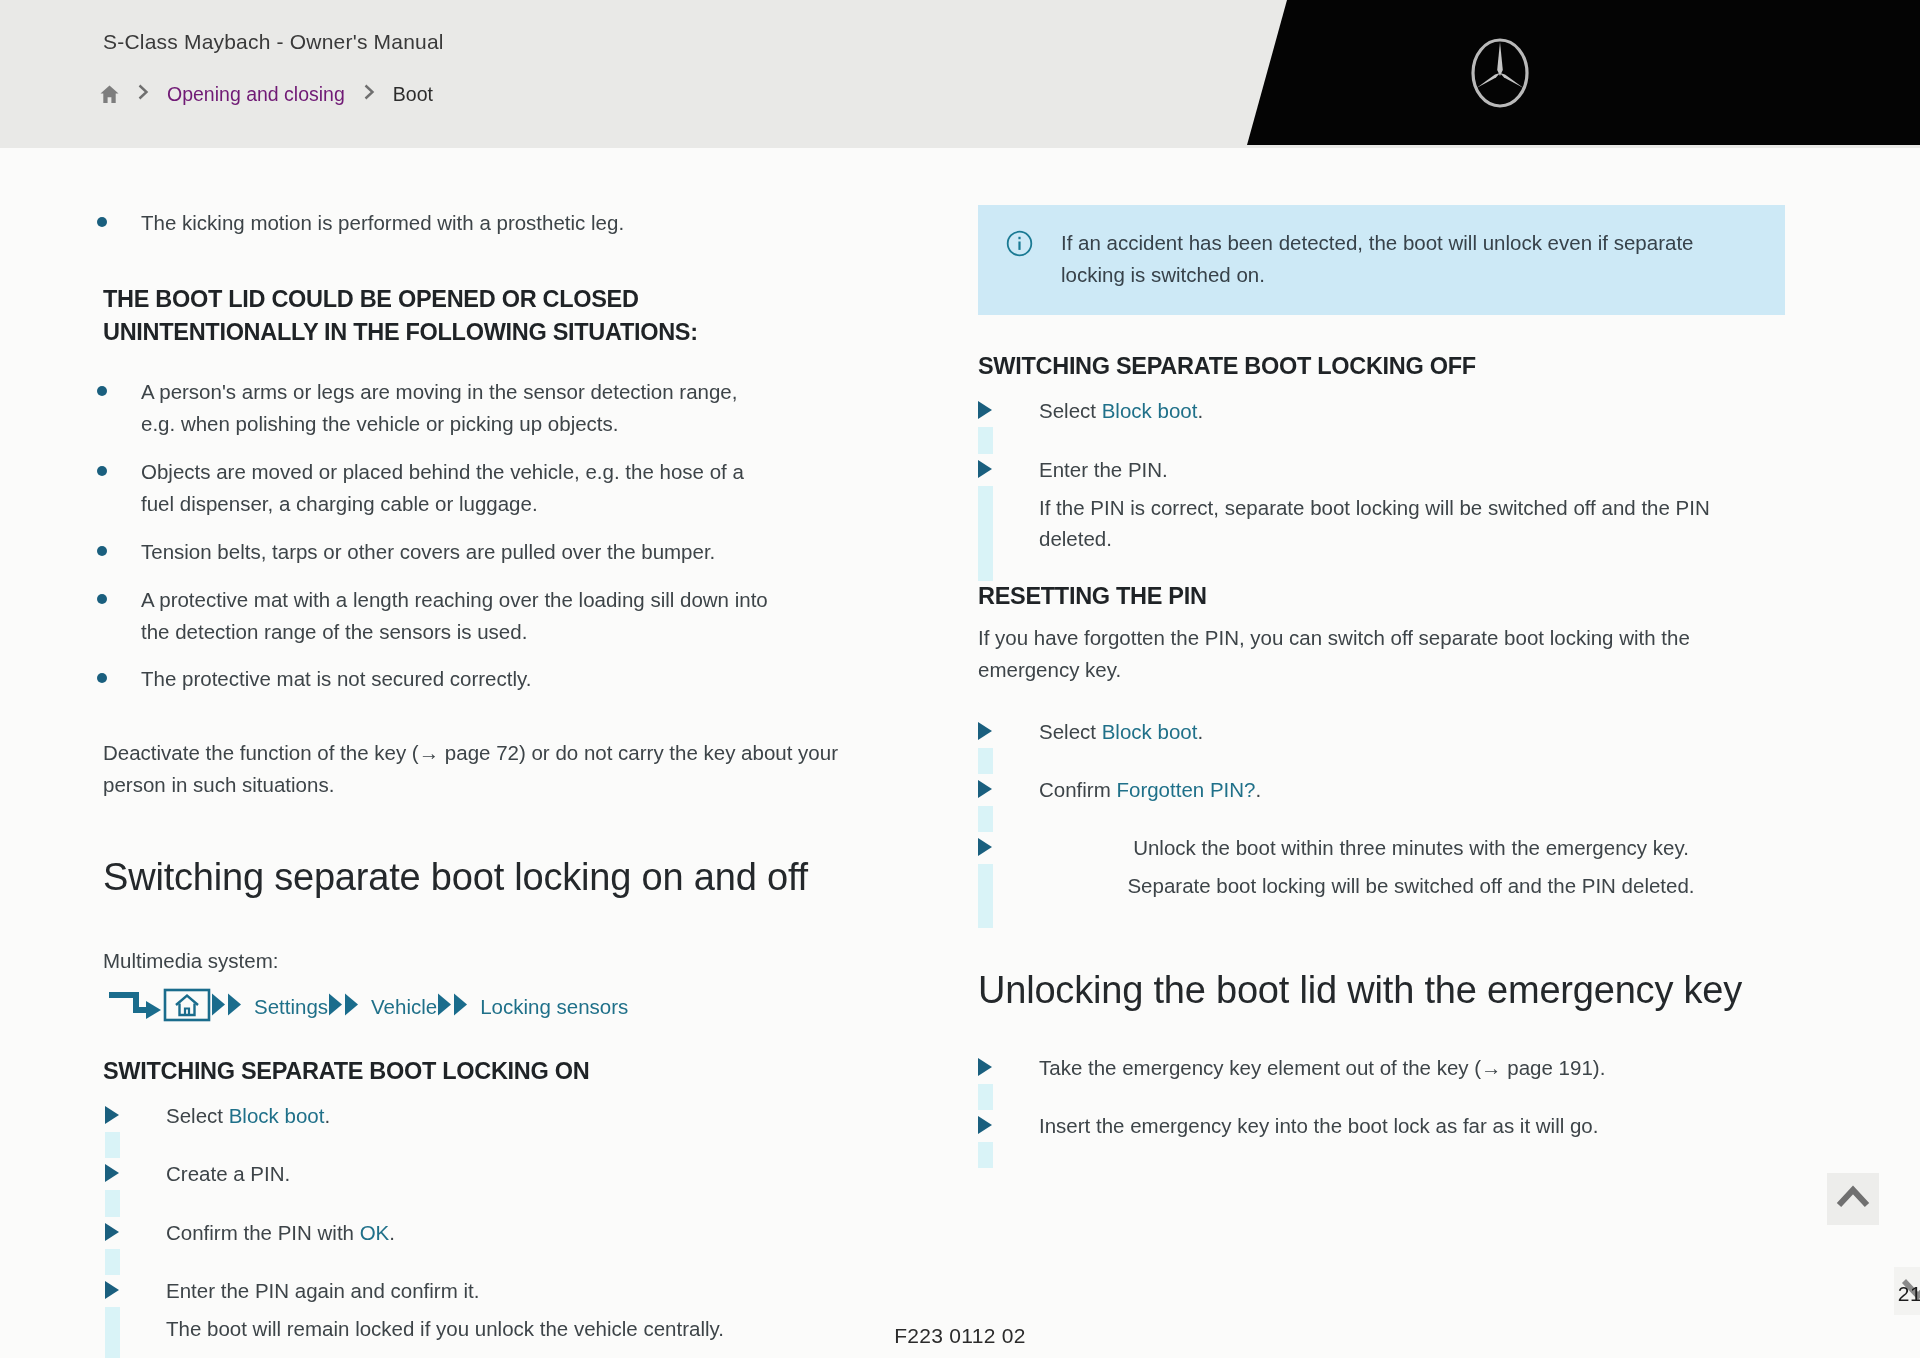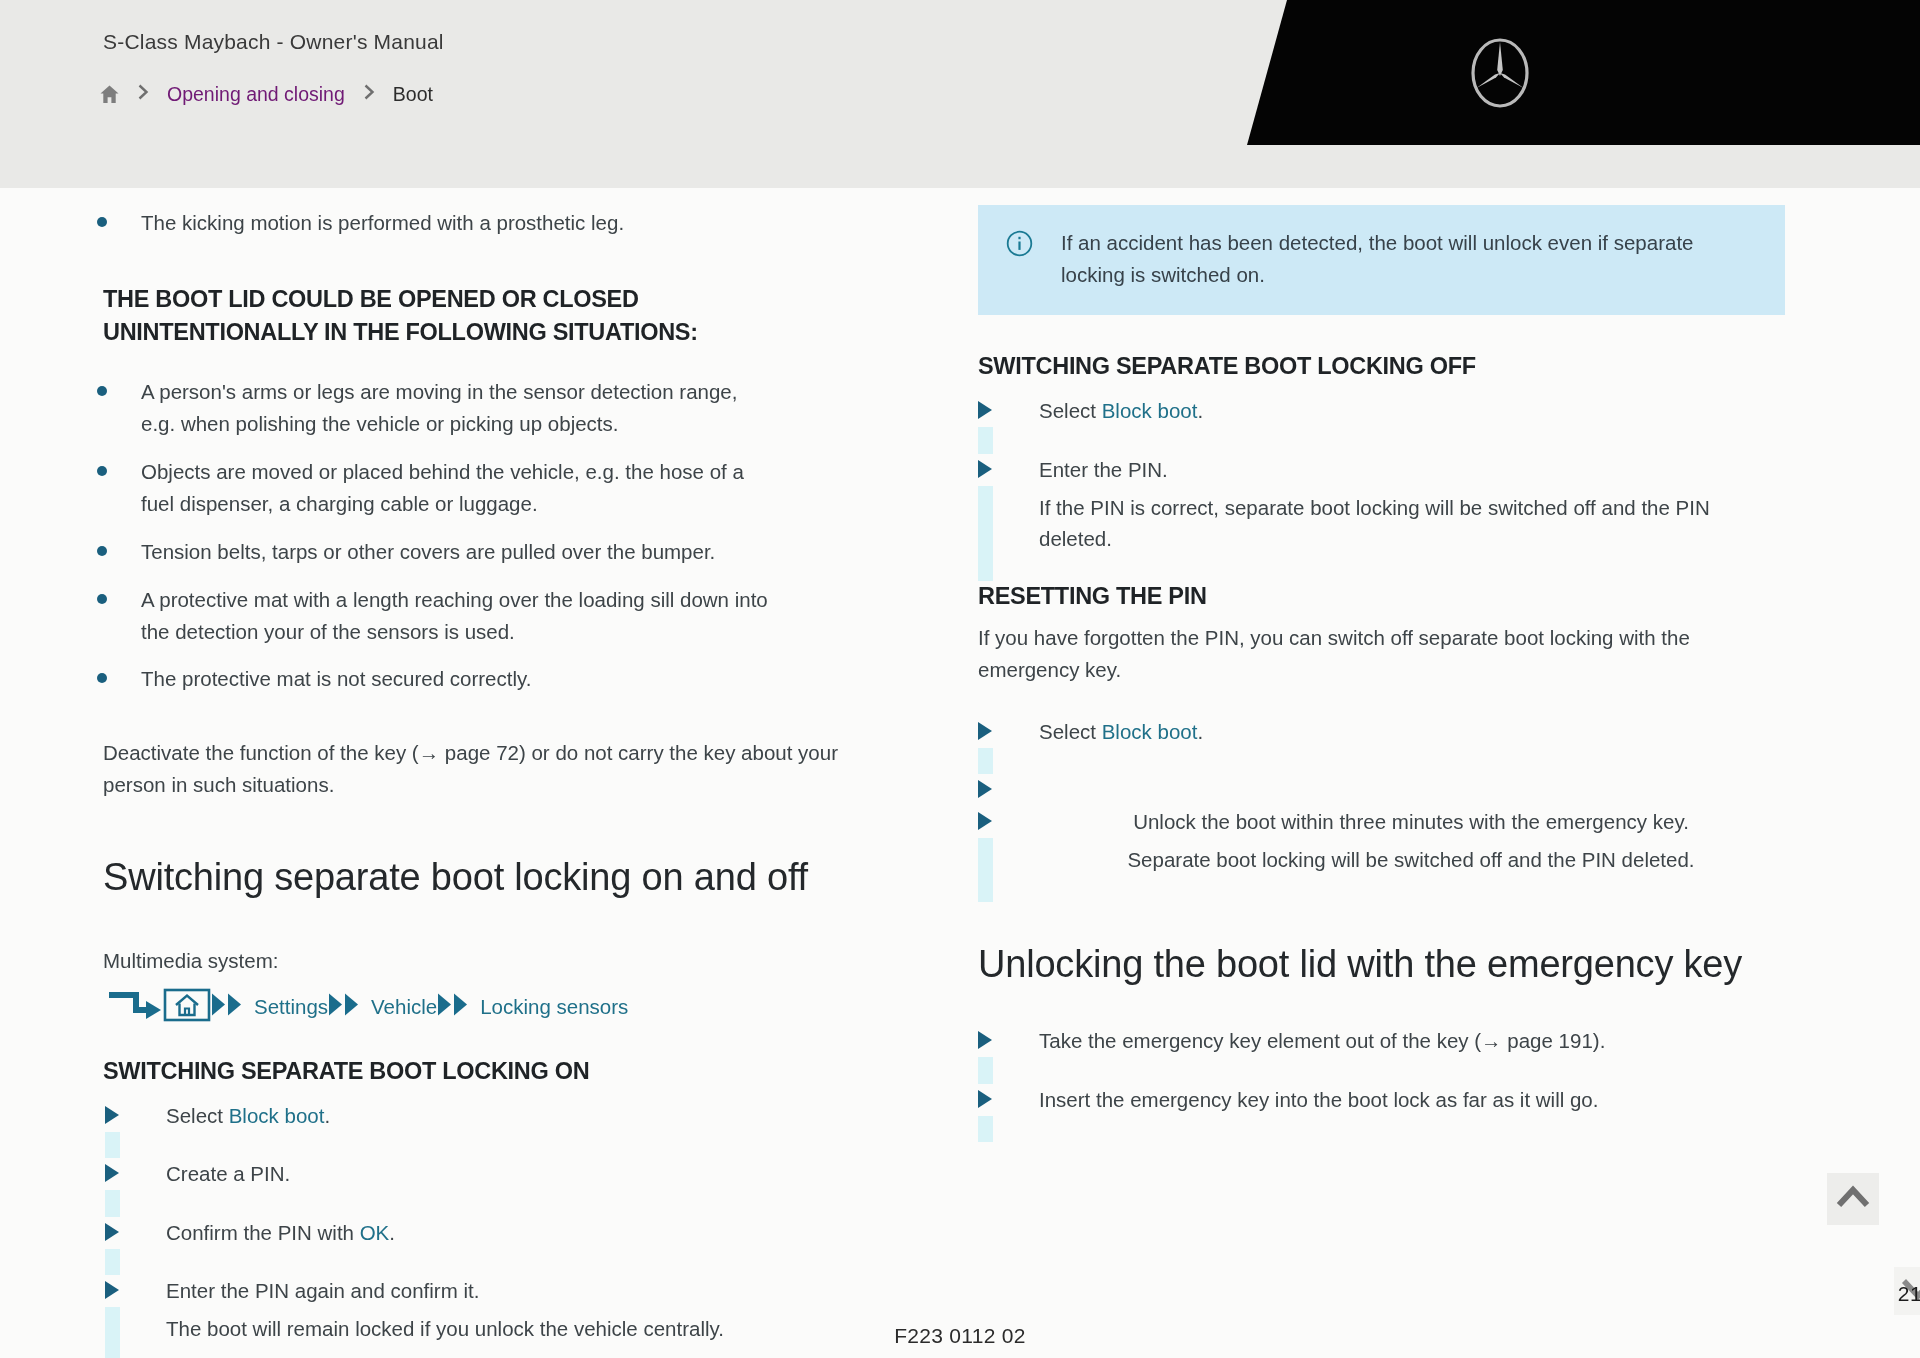--- a/index.html
+++ b/index.html
@@ -7,21 +7,21 @@
   body {
     position:relative;
     background:#fbfbfa;
     font-family:"Liberation Sans","DejaVu Sans",sans-serif;
     color:#3d4448;
     overflow:hidden;
   }
 
   
   .header {
-    position:absolute; top:0; left:0; width:1920px; height:188px;
+    position:absolute; top:0; left:0; width:1920px; height:148px;
     background:#e9e9e7;
   }
   .app-title {
     position:absolute; left:103px; top:30px;
     font-size:21px; color:#3a3a3a; letter-spacing:.2px;
   }
   .breadcrumb {
     position:absolute; left:100px; top:82px; height:24px;
     display:flex; align-items:center; gap:18px;
     font-size:19.5px;
@@ -182,21 +182,21 @@
     <div class="bullet-item">
       <span class="dot"></span>
       <span class="bullet-text">Objects are moved or placed behind the vehicle, e.g. the hose of a fuel dispenser, a charging cable or luggage.</span>
     </div>
     <div class="bullet-item">
       <span class="dot"></span>
       <span class="bullet-text">Tension belts, tarps or other covers are pulled over the bumper.</span>
     </div>
     <div class="bullet-item">
       <span class="dot"></span>
-      <span class="bullet-text">A protective mat with a length reaching over the loading sill down into the detection your of the sensors is used.</span>
+      <span class="bullet-text">A protective mat with a length reaching over the loading sill down into the detection range of the sensors is used.</span>
     </div>
     <div class="bullet-item">
       <span class="dot"></span>
       <span class="bullet-text">The protective mat is not secured correctly.</span>
     </div>
   </div>
 
   <div class="para deact">Deactivate the function of the key (→ page 72) or do not carry the key about your person in such situations.</div>
 
   <div class="h1 h1-left">Switching separate boot locking on and off</div>
@@ -326,20 +326,21 @@
           <span class="tri"></span>
           <span class="bar"></span>
         </span>
       <div class="stext"><span>Select </span><span class="lnk">Block boot</span><span>.</span></div>
     </div>
     <div class="step" style="margin-left:0;">
       <span class="marker">
           <span class="tri"></span>
           <span class="bar"></span>
         </span>
+      <div class="stext"><span>Confirm </span><span class="lnk">Forgotten PIN?</span><span>.</span></div>
     </div>
     <div class="step" style="margin-left:0;text-align:center;">
       <span class="marker">
           <span class="tri"></span>
           <span class="bar"></span>
         </span>
       <div class="stext" style="width:790px;"><span>Unlock the boot within three minutes with the emergency key.</span>
         <div class="note">Separate boot locking will be switched off and the PIN deleted.</div>
       </div>
     </div>

